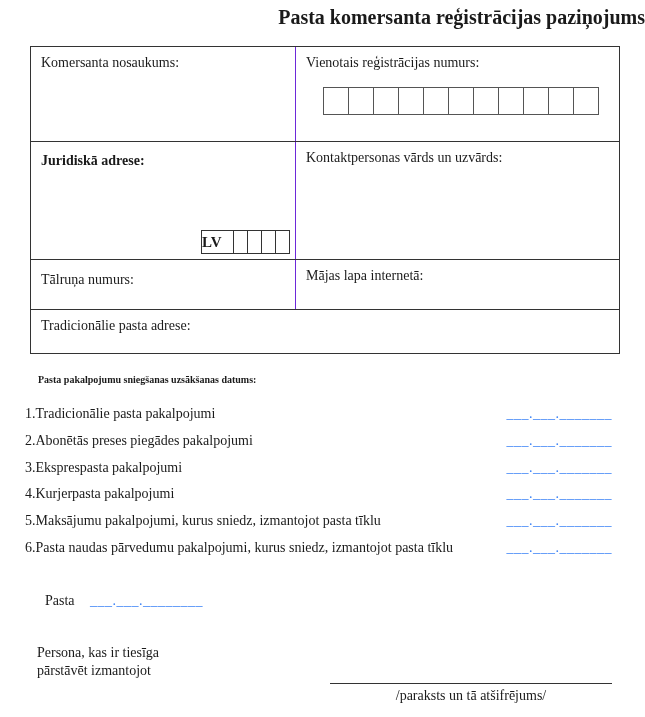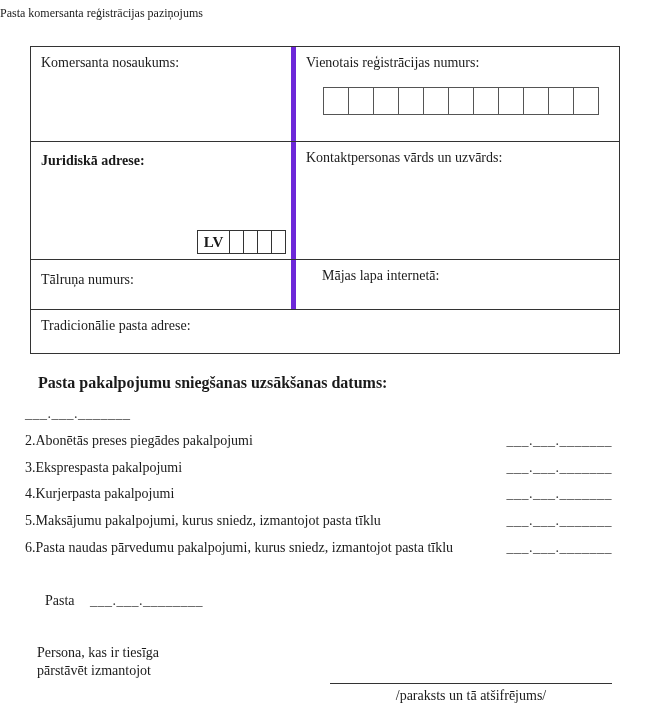--- a/index.html
+++ b/index.html
@@ -8,67 +8,67 @@
     position:relative;
     width:645px; height:717px;
     background:#fff;
     font-family:"Liberation Serif", serif;
     font-size:14px;
     color:#1a1a1a;
     overflow:hidden;
   }
   .page-title {
     position:absolute; top:6px; left:0; width:100%;
-    text-align:left; font-weight:normal; font-size:12px;
+    text-align:right; font-weight:bold; font-size:20px;
   }
   
   .form-table {
     position:absolute; left:30px; top:46px; width:590px;
     border:1px solid #333;
   }
   .trow { display:flex; width:100%; }
   .trow + .trow { border-top:1px solid #333; }
   .r1 { height:94px; }
   .r2 { height:118px; }
-  .r3 { height:50px;gap:16px; }
+  .r3 { height:50px; }
   .r4 { height:44px; }
   .cell { position:relative; padding:8px 10px; }
-  .cell.left  { width:265px; border-right:5px solid #6d28d9; }
+  .cell.left  { width:265px; border-right:1px solid #6d28d9; }
   .cell.right { flex:1; }
   .cell.full  { width:100%; }
   .r3 .cell.left { padding-top:12px; }
   .r2 .cell.left { padding-top:11px;font-weight:bold; }
   
   .reg-boxes { display:flex; margin:16px 0 0 17px; }
   .reg-boxes .box {
     width:26px; height:28px;
     border:1px solid #555; margin-left:-1px; background:#fff;
   }
   .reg-boxes .box:first-child { margin-left:0; }
   
   .lv-group { position:absolute; right:5px; bottom:5px; display:flex; height:24px; }
   .lv-prefix {
     width:33px; height:24px; border:1px solid #333;
-    text-align:center; font-size:15px; line-height:22px; background:#fff;
+    text-align:left; font-size:15px; line-height:22px; background:#fff;
   }
   .lv-boxes { display:flex; }
   .lv-boxes .box {
     width:15px; height:24px; border:1px solid #333; margin-left:-1px; background:#fff;
   }
   
   .services-heading {
-    position:absolute; left:38px; top:374px; font-weight:bold; font-size:16px;
+    position:absolute; left:38px; top:374px; font-weight:bold; font-size:10px;
   }
   .services-list { position:absolute; left:25px; top:406px; width:587px; }
   .service-row {
     display:flex; justify-content:space-between; align-items:baseline;
     height:26.8px;
   }
   .service-label { white-space:nowrap; }
-  .date-blank { white-space:nowrap; color:#404040; letter-spacing:0.5px; }
+  .date-blank { white-space:nowrap; color:#3b82f6; letter-spacing:0.5px; }
   
   .datums-row { position:absolute; left:45px; top:593px; }
   .datums-row .date-blank { margin-left:12px; }
   .signer-block { position:absolute; left:37px; top:644px; line-height:17.5px; }
   .sig-line {
     position:absolute; left:330px; top:663px; width:282px; height:21px;
     border-bottom:1px solid #333;
   }
   .sig-caption {
     position:absolute; left:330px; top:688px; width:282px;
@@ -136,20 +136,21 @@
       <div class="cell full">
         <span>Tradicionālie pasta adrese:</span>
       </div>
     </div>
   </div>
 
   <div class="services-heading">Pasta pakalpojumu sniegšanas uzsākšanas datums:</div>
 
   <div class="services-list">
     <div class="service-row">
+      <span class="service-label">1.Tradicionālie pasta pakalpojumi</span>
       <span class="date-blank">___.___._______</span>
     </div>
     <div class="service-row">
       <span class="service-label">2.Abonētās preses piegādes pakalpojumi</span>
       <span class="date-blank">___.___._______</span>
     </div>
     <div class="service-row">
       <span class="service-label">3.Eksprespasta pakalpojumi</span>
       <span class="date-blank">___.___._______</span>
     </div>

